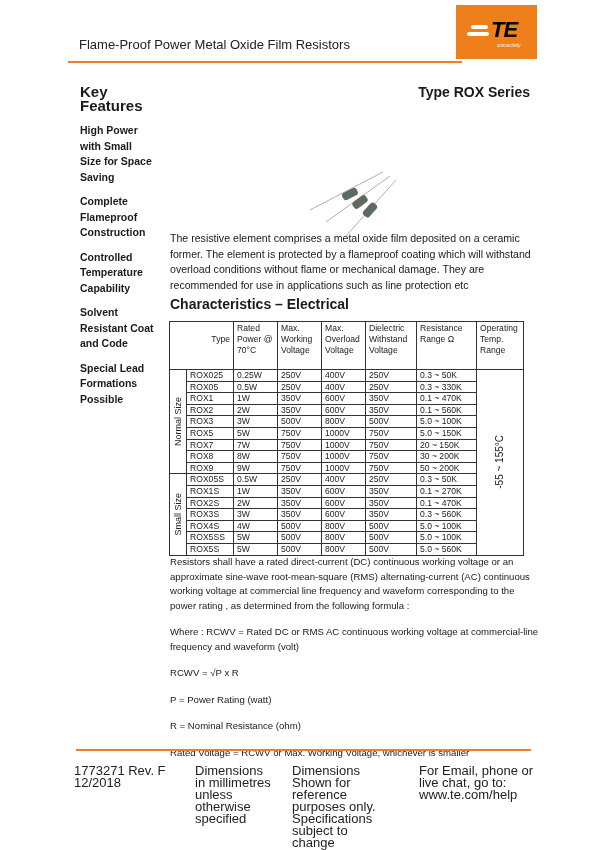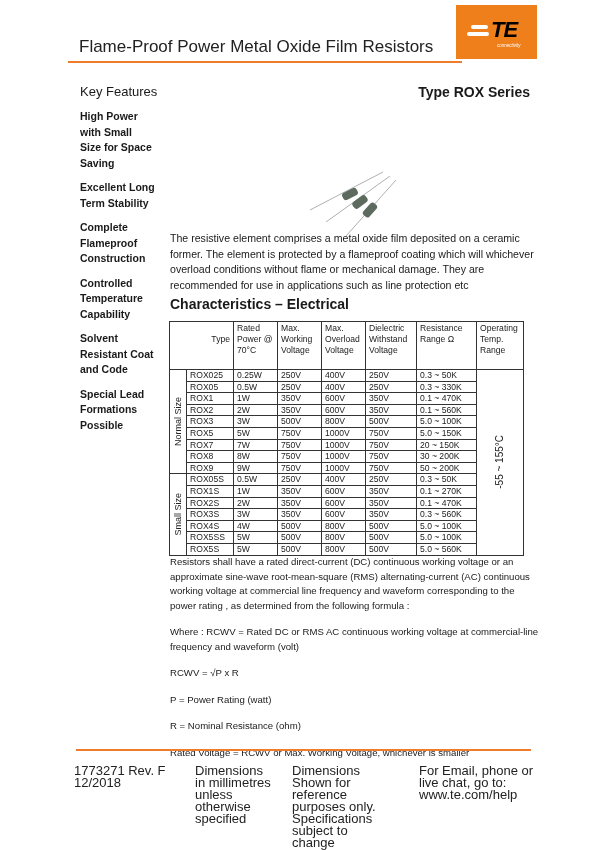--- a/index.html
+++ b/index.html
@@ -1,29 +1,29 @@
 <!DOCTYPE html>
 <html><head>
 <meta charset="utf-8">
 <style>
   html, body { margin:0; padding:0; background:#ffffff; }
   body { width:601px; height:850px; position:relative; overflow:hidden;
          font-family: "Liberation Sans", "DejaVu Sans", sans-serif; color:#1a1a1a; }
-  .header-title { position:absolute; left:79px; top:37px; font-size:17px; color:#222; }
+  .header-title { position:absolute; left:79px; top:37px; font-size:13px; color:#222; }
   .header-rule { position:absolute; left:68px; top:61px; width:394px; height:2px; background:#ef7d2e; }
   .logo { position:absolute; left:456px; top:5px; width:81px; height:54px; background:#ee7f1a; }
   .logo .bars { position:absolute; left:11px; top:20px; width:22px; }
   .logo .bars span { display:block; height:4px; background:#fff; border-radius:2px; margin-bottom:3px; }
   .logo .bars span:nth-child(1){ width:17px; margin-left:4px; }
   .logo .bars span:nth-child(2){ width:22px; }
   .logo .te { position:absolute; left:35px; top:12px; color:#000000; font-weight:bold; font-style:italic; font-size:22px; letter-spacing:-1px; }
   .logo .conn { position:absolute; left:41px; top:38px; color:#fff; font-size:4.5px; font-style:italic; }
 
   .sidebar { position:absolute; left:80px; top:85px; width:90px; }
-  .sb-head { font-weight:normal; font-size:13px; line-height:14px; margin-bottom:10px; }
+  .sb-head { font-weight:bold; font-size:15px; line-height:14px; margin-bottom:10px; }
   .sb-item { font-weight:bold; font-size:10.5px; line-height:15.5px; margin-bottom:9px; }
 
   .main { position:absolute; left:170px; top:84px; width:360px; }
   .h-type { font-weight:bold; font-size:14px; margin:0;text-align:right; }
   .resistor-img { position:absolute; left:308px; top:140px; width:90px; height:100px; }
   .para { position:absolute; left:170px; font-size:10.6px; line-height:15.5px; width:370px; }
   .h-char { position:absolute; left:170px; top:296px; font-weight:bold; font-size:14px; }
 
   table.spec { position:absolute; left:169px; top:321px; border-collapse:collapse; font-size:8.6px; }
   table.spec td, table.spec th { border:1px solid #333; padding:0 3px; font-weight:normal; text-align:left; vertical-align:top; height:10.6px; line-height:10.6px; color:#222; }
@@ -46,21 +46,20 @@
       <span></span>
       <span></span>
     </div>
   <div class="te">TE</div>
   <div class="conn">connectivity</div>
 </div>
 
 <div class="sidebar">
   <div class="sb-head">Key Features</div>
   <div class="sb-item" style="width:72px">High Power with Small Size for Space Saving</div>
-  <div class="sb-item" style="width:80px">Excellent Long Term Stability</div>
   <div class="sb-item" style="width:72px">Complete Flameproof Construction</div>
   <div class="sb-item" style="width:72px">Controlled Temperature Capability</div>
   <div class="sb-item" style="width:80px">Solvent Resistant Coat and Code</div>
   <div class="sb-item" style="width:72px">Special Lead Formations Possible</div>
 </div>
 
 <div class="main">
   <h1 class="h-type">Type ROX Series</h1>
 </div>
 
@@ -70,21 +69,21 @@
     <line x1="18" y1="82" x2="82" y2="36"></line>
     <line x1="38" y1="96" x2="88" y2="40"></line>
   </g>
   <g fill="#5d6a5e">
     <rect x="34" y="50" width="16" height="8" rx="3" transform="rotate(-27 42 54)"></rect>
     <rect x="44" y="58" width="16" height="8" rx="3" transform="rotate(-36 52 62)"></rect>
     <rect x="54" y="66" width="16" height="8" rx="3" transform="rotate(-48 62 70)"></rect>
   </g>
 </svg>
 
-<div class="para" style="top:231px">The resistive element comprises a metal oxide film deposited on a ceramic former. The element is protected by a flameproof coating which will whichever overload conditions without flame or mechanical damage. They are recommended for use in applications such as line protection etc</div>
+<div class="para" style="top:231px">The resistive element comprises a metal oxide film deposited on a ceramic former. The element is protected by a flameproof coating which will withstand overload conditions without flame or mechanical damage. They are recommended for use in applications such as line protection etc</div>
 <div class="h-char">Characteristics – Electrical</div>
 
 <table class="spec">
   <thead>
     <tr>
       <th colspan="2" style="width:57px;text-align:right;vertical-align:middle">Type</th>
       <th style="width:37px">Rated Power @ 70°C</th>
       <th style="width:37px">Max. Working Voltage</th>
       <th style="width:37px">Max. Overload Voltage</th>
       <th style="width:44px">Dielectric Withstand Voltage</th>

